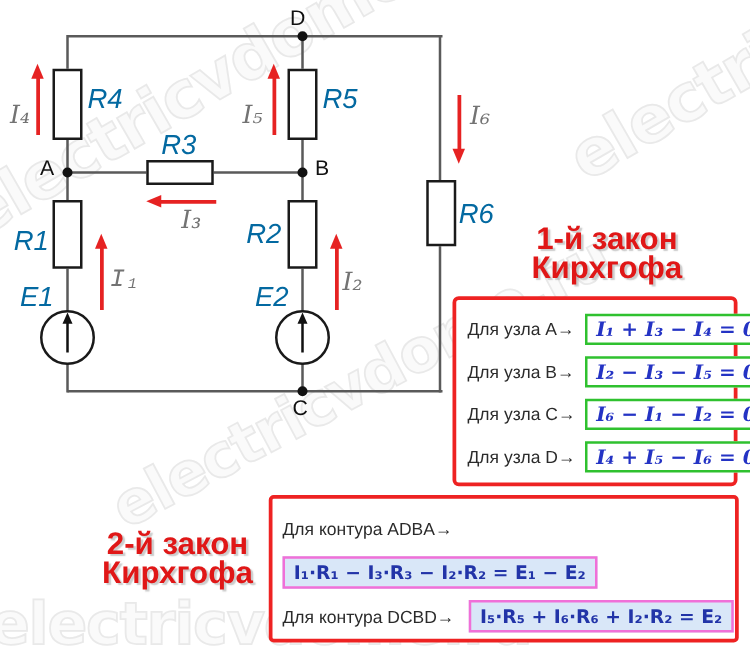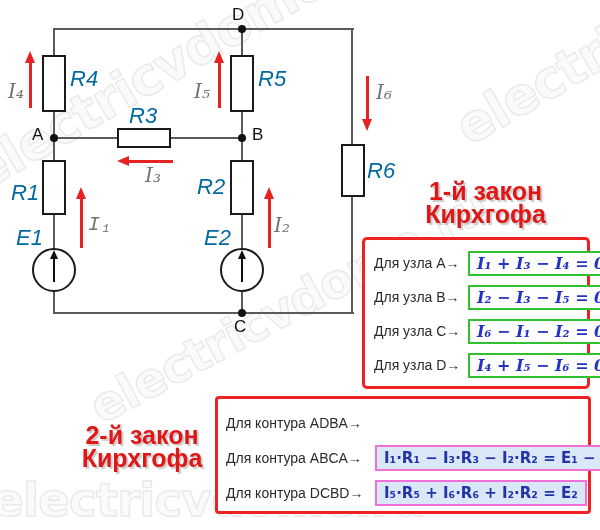--- a/index.html
+++ b/index.html
@@ -173,21 +173,20 @@
   <div class="law-title" style="left:42px; top:424px; width:200px;">
     <div>2-й закон</div>
     <div>Кирхгофа</div>
   </div>
 
   <div class="law-box law2-box" style="left:215px; top:396px; width:376px; height:118px; border-radius:4px;">
     <div class="law-row">
       <span class="rowlabel">Для контура ADBA→</span>
     </div>
     <div class="law-row">
-      <span class="rowlabel">Для контура ABCA→</span>
       <span class="eq-pink">I₁·R₁ − I₃·R₃ − I₂·R₂ = E₁ − E₂</span>
     </div>
     <div class="law-row">
       <span class="rowlabel">Для контура DCBD→</span>
       <span class="eq-pink">I₅·R₅ + I₆·R₆ + I₂·R₂ = E₂</span>
     </div>
   </div>
 
 </div>
 

